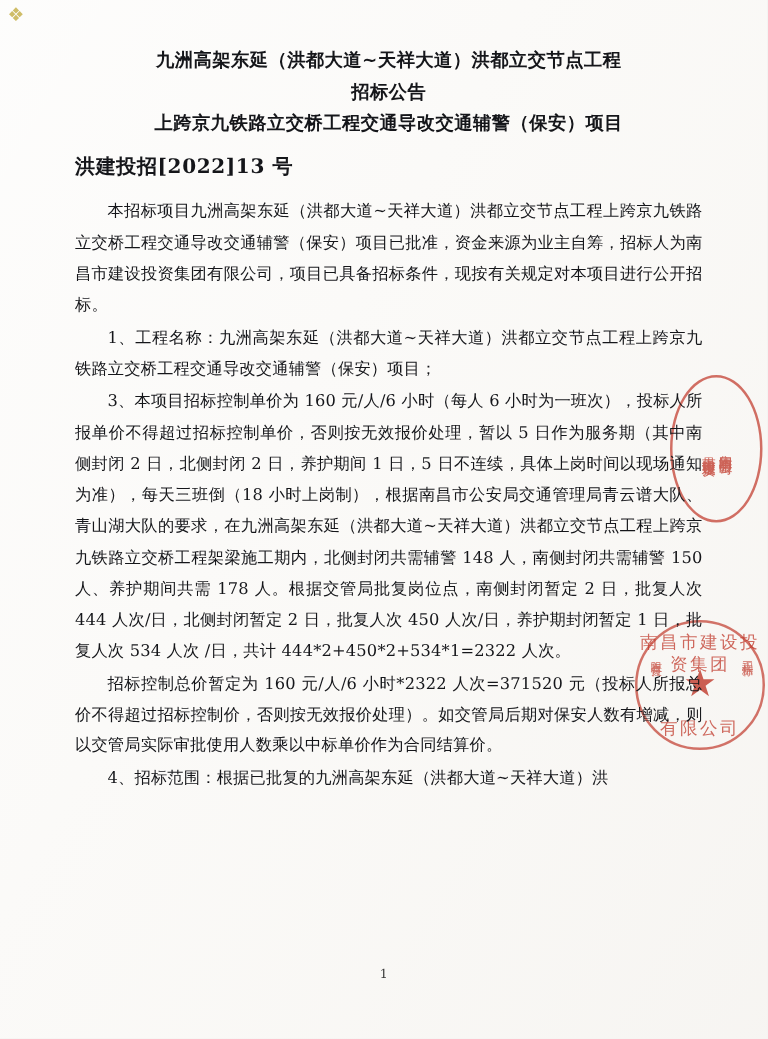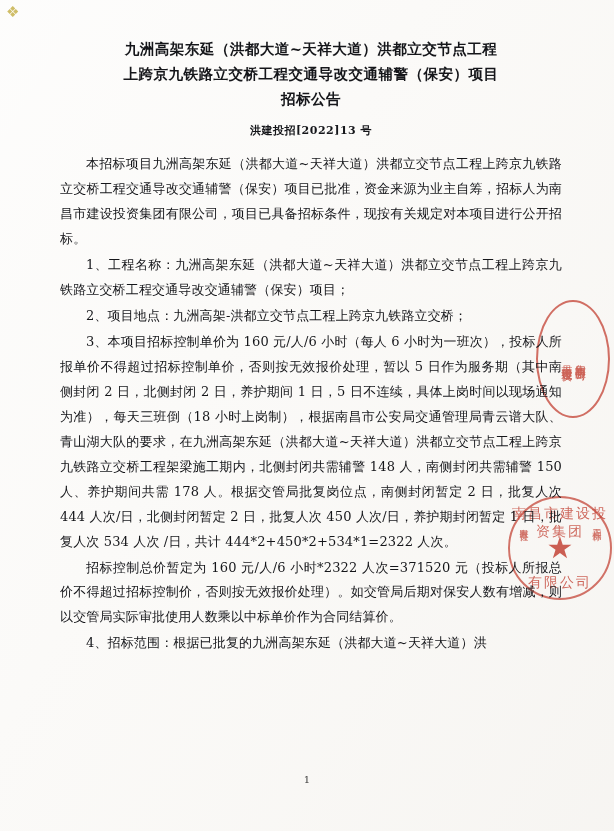--- a/index.html
+++ b/index.html
@@ -44,22 +44,21 @@
   }
   .title {
     text-align: center;
     font-size: 14.6px;
     font-weight: bold;
     line-height: 1.72;
     letter-spacing: 0.4px;
     margin: 2px 0 0 0;
   }
   .docnum {
-    text-align: center;
-    font-size: 11px;
+    font-size: 16px;
     font-weight: bold;
     margin: 12px 0 14px 0;
     letter-spacing: 0.5px;
   }
   .sec-head {
     font-size: 13.2px;
     font-weight: bold;
     margin: 10px 0 6px 0;
     letter-spacing: 0.4px;
   }
@@ -190,30 +189,29 @@
     <div class="side-l">有限责任</div>
     <div class="side-r">工程招标</div>
     <div class="star">★</div>
     <div class="arc-bottom">有限公司</div>
   </div>
 
   <div class="content">
 
     <div class="title">
       <div>九洲高架东延（洪都大道~天祥大道）洪都立交节点工程</div>
+      <div>招标公告</div>
       <div>上跨京九铁路立交桥工程交通导改交通辅警（保安）项目</div>
-      <div>招标公告</div>
     </div>
 
     <div class="docnum">洪建投招[2022]13 号</div>
 
     <p class="body">本招标项目九洲高架东延（洪都大道~天祥大道）洪都立交节点工程上跨京九铁路立交桥工程交通导改交通辅警（保安）项目已批准，资金来源为业主自筹，招标人为南昌市建设投资集团有限公司，项目已具备招标条件，现按有关规定对本项目进行公开招标。</p>
 
     <p class="body">1、工程名称：九洲高架东延（洪都大道~天祥大道）洪都立交节点工程上跨京九铁路立交桥工程交通导改交通辅警（保安）项目；</p>
-    <p class="body">2、项目地点：九洲高架-洪都立交节点工程上跨京九铁路立交桥；</p>
     <p class="body">3、本项目招标控制单价为 160 元/人/6 小时（每人 6 小时为一班次），投标人所报单价不得超过招标控制单价，否则按无效报价处理，暂以 5 日作为服务期（其中南侧封闭 2 日，北侧封闭 2 日，养护期间 1 日，5 日不连续，具体上岗时间以现场通知为准），每天三班倒（18 小时上岗制），根据南昌市公安局交通管理局青云谱大队、青山湖大队的要求，在九洲高架东延（洪都大道~天祥大道）洪都立交节点工程上跨京九铁路立交桥工程架梁施工期内，北侧封闭共需辅警 148 人，南侧封闭共需辅警 150 人、养护期间共需 178 人。根据交管局批复岗位点，南侧封闭暂定 2 日，批复人次 444 人次/日，北侧封闭暂定 2 日，批复人次 450 人次/日，养护期封闭暂定 1 日，批复人次 534 人次 /日，共计 444*2+450*2+534*1=2322 人次。</p>
     <p class="body">招标控制总价暂定为 160 元/人/6 小时*2322 人次=371520 元（投标人所报总价不得超过招标控制价，否则按无效报价处理）。如交管局后期对保安人数有增减，则以交管局实际审批使用人数乘以中标单价作为合同结算价。</p>
     <p class="body">4、招标范围：根据已批复的九洲高架东延（洪都大道~天祥大道）洪</p>
 
   </div>
 
   <div class="pagenum">1</div>
 </div>
 
 </body></html>

